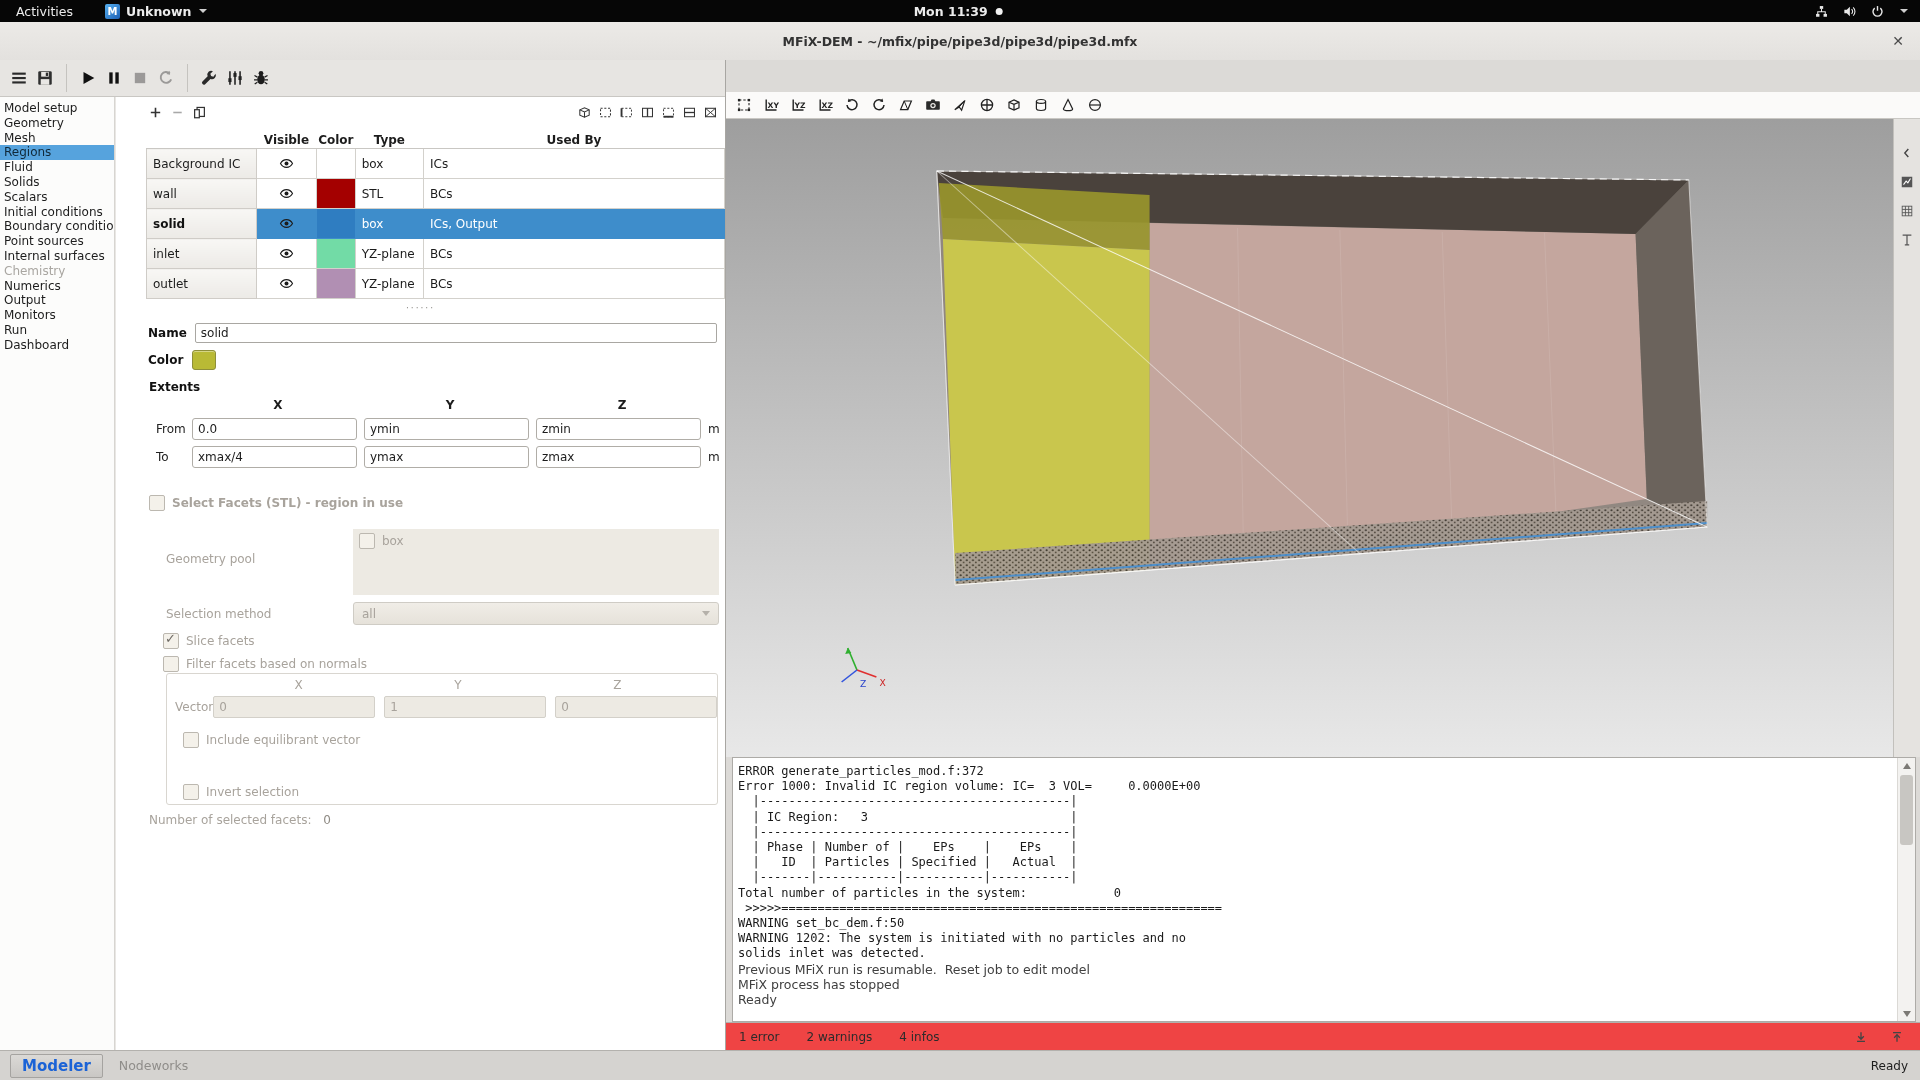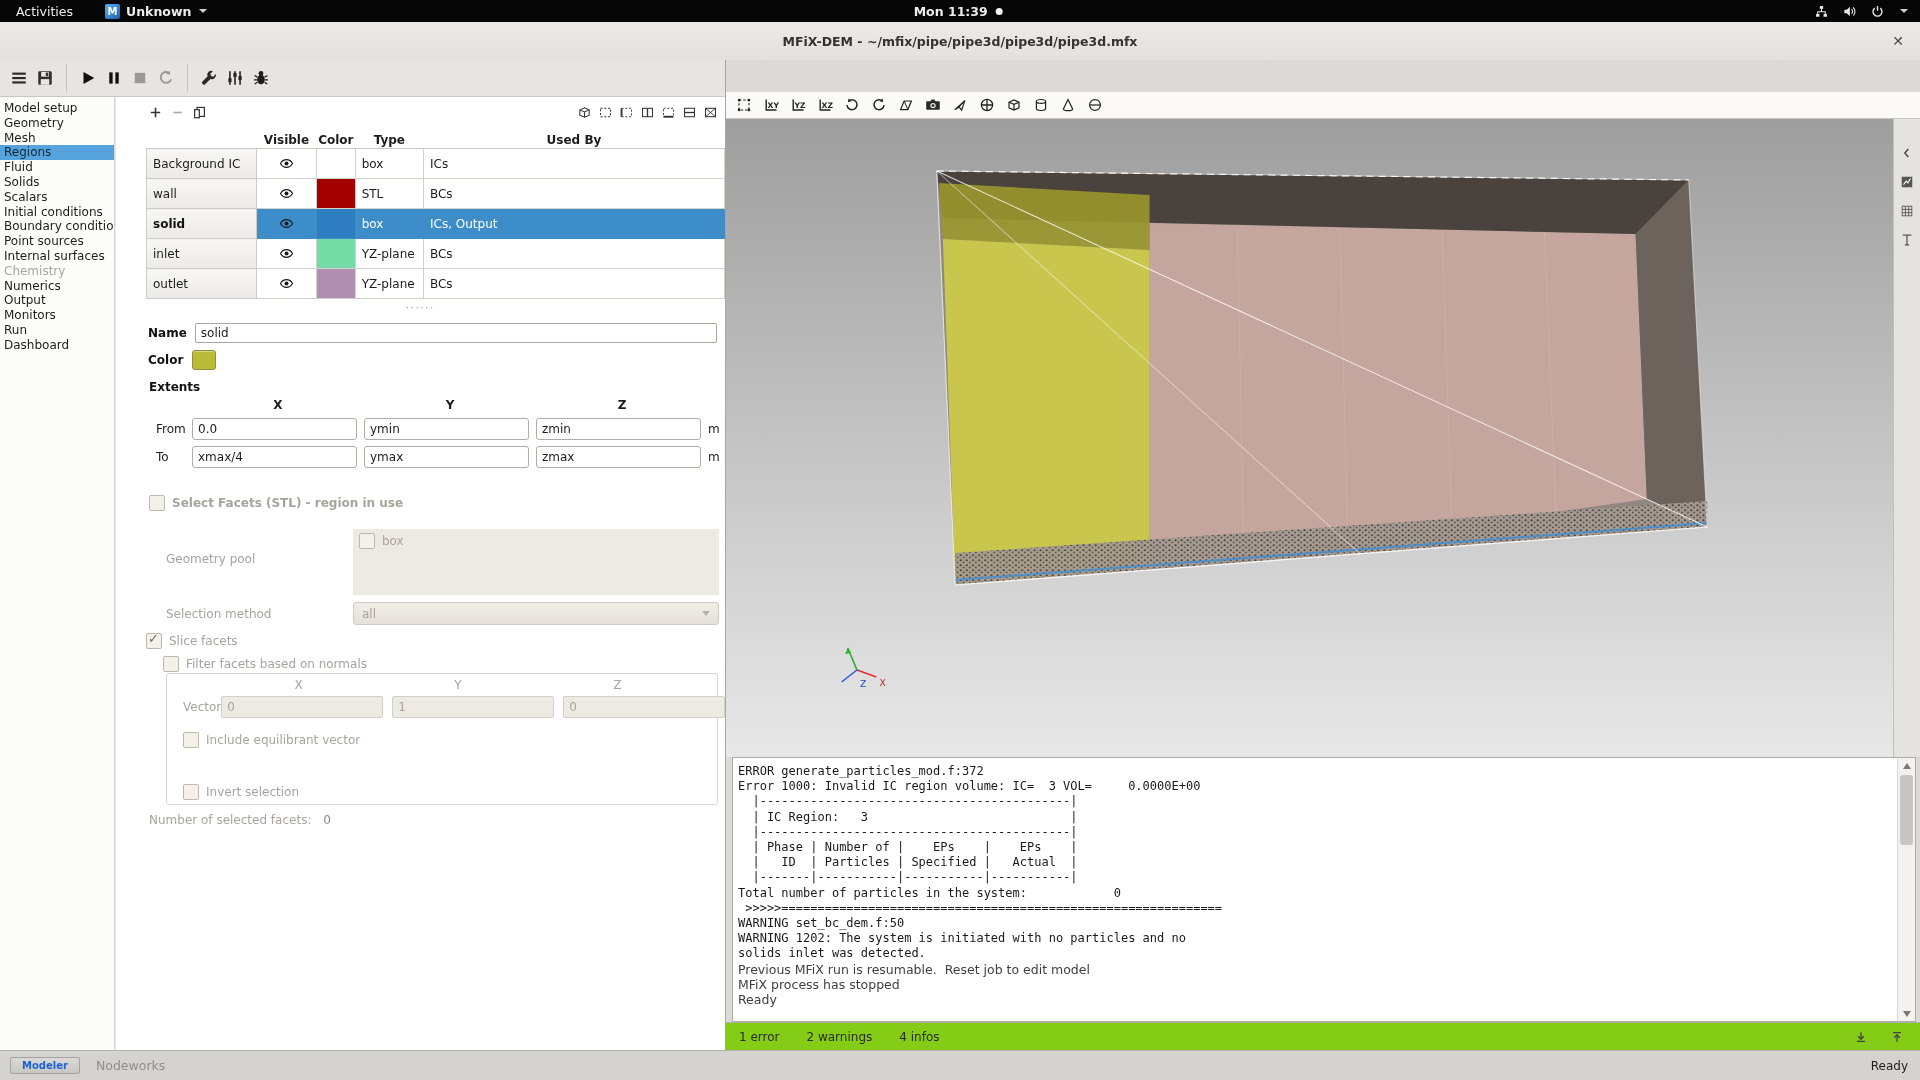--- a/index.html
+++ b/index.html
@@ -83,26 +83,26 @@
       vertical-align:-3px;margin-right:7px;position:relative;border-radius:2px;flex:none;}
   .cb.checked::after{content:"✓";position:absolute;left:1px;top:-3px;font-size:13px;color:#6e6a64;font-weight:bold;}
   .sel-facets{top:398px;left:33px;font-weight:bold;}
   .pool-label{top:455px;left:50px;}
   .pool-box{top:432px;left:237px;width:366px;height:66px;background:#edeae3;padding:4px 6px;box-sizing:border-box;}
   .method-label{top:510px;left:50px;}
   .combo{top:505px;left:237px;width:366px;height:23px;background:linear-gradient(#f0ede7,#e6e2da);
          border:1px solid #cfccc5;border-radius:3px;display:flex;align-items:center;padding:0 8px;box-sizing:border-box;}
   .combo .caret{margin-left:auto;width:0;height:0;border-left:4px solid transparent;border-right:4px solid transparent;
                 border-top:5px solid #b5b1aa;}
-  .slice-row{top:536px;left:30px;}
+  .slice-row{top:536px;left:47px;}
   .filter-row{top:559px;left:47px;}
   .groupbox{top:576px;left:50px;width:552px;height:132px;border:1px solid #d9d6d0;border-radius:3px;box-sizing:border-box;}
   .gb-cols{position:absolute;top:4px;left:52px;right:20px;display:flex;}
   .gb-cols .col{flex:1;text-align:center;}
-  .vec-row{position:absolute;top:22px;left:8px;right:14px;display:flex;align-items:center;margin-left:8px;}
+  .vec-row{position:absolute;top:22px;left:8px;right:14px;display:flex;align-items:center;}
   .vec-row .rl{width:46px;}
   .dis-input{background:#edeae3 !important;border:1px solid #d3d0c9 !important;color:#a8a39c !important;}
   .vec-row .txt{flex:1;margin-right:9px;height:22px;}
   .eq-row{position:absolute;top:58px;left:16px;}
   .angle-row{position:absolute;top:82px;left:8px;right:8px;display:flex;align-items:center;}
   .angle-row .rl{width:46px;}
   .angle-row .txt{flex:1;height:22px;}
   .angle-row .deg{width:10px;margin-left:3px;}
   .invert-row{position:absolute;top:110px;left:16px;}
   .count-row{top:716px;left:33px;}
@@ -129,30 +129,30 @@
   .cl{white-space:pre;font-size:12px;line-height:15.2px;}
   .cl.mono{font-family:"DejaVu Sans Mono",monospace;color:#1a1a1a;}
   .cl.link{font-family:"DejaVu Sans",sans-serif;color:#404040;font-size:12.5px;}
   .c-scroll{position:absolute;right:0;top:0;bottom:0;width:17px;background:#f3f2f0;border-left:1px solid #dbd9d5;}
   .c-scroll .arr{position:absolute;left:0;width:100%;height:15px;display:flex;align-items:center;justify-content:center;}
   .c-scroll .arr.up{top:0;}
   .c-scroll .arr.dn{bottom:0;}
   .tri-up{width:0;height:0;border-left:4px solid transparent;border-right:4px solid transparent;border-bottom:6px solid #7c7a76;}
   .tri-dn{width:0;height:0;border-left:4px solid transparent;border-right:4px solid transparent;border-top:6px solid #7c7a76;}
   .c-thumb{position:absolute;left:2px;right:2px;top:17px;height:70px;background:#c8c6c2;border-radius:3px;}
-  .console-footer{position:absolute;left:0;right:0;bottom:0;height:28px;background:#84cc16;border-top:1px solid #b3b1ad;
+  .console-footer{position:absolute;left:0;right:0;bottom:0;height:28px;background:#ef4444;border-top:1px solid #b3b1ad;
                   display:flex;align-items:center;padding:0 10px 0 13px;box-sizing:border-box;font-size:12px;color:#2b2b2b;}
   .cf-counts{display:flex;gap:27px;}
   .cf-icons{margin-left:auto;display:flex;gap:10px;}
   .cf-icons .ic svg{width:14px;height:14px;}
   
   .bottom-bar{position:absolute;left:0;right:0;bottom:0;height:30px;background:#d5d3d0;border-top:1px solid #b3b1ad;
               display:flex;align-items:center;box-sizing:border-box;}
   .modeler-btn{margin-left:10px;padding:2px 11px;background:linear-gradient(#dbd9d6,#c9c7c4);border:1px solid #a5a3a0;
-               border-radius:2px;color:#1b63d6;font-weight:bold;font-size:10px;}
+               border-radius:2px;color:#1b63d6;font-weight:bold;font-size:15px;}
   .nodeworks{margin-left:16px;color:#8f8d8a;font-size:12.5px;}
   .ready{margin-left:auto;margin-right:12px;color:#1d1d1d;font-size:12px;}
 </style>
 </head>
 <body>
 
 <div id="screen">
 
   <div class="gnome-bar">
     <span class="gb-activities">Activities</span>

